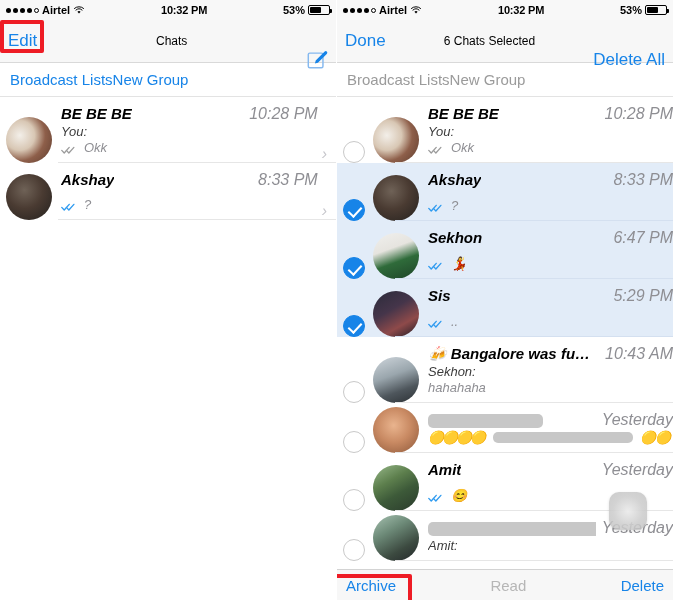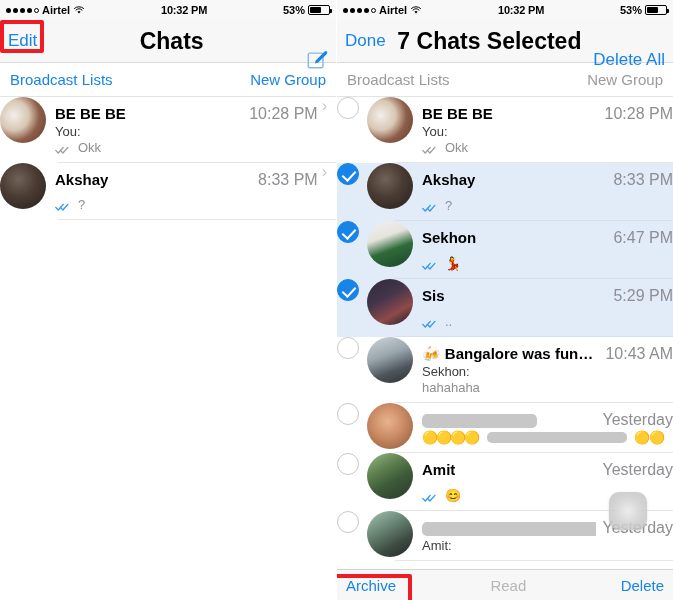--- a/index.html
+++ b/index.html
@@ -38,37 +38,39 @@
 
   
   .navbar {
     height: 43px; background: #f7f7f7; display:flex; align-items:center;
     padding: 0 8px; border-bottom: 1px solid #d9d9d9; position: relative;
   }
   .nav-left, .nav-right { font-size: 17px; color: #1784e8; white-space: nowrap; }
   .nav-left { flex: 0 0 auto; }
   .nav-right { flex: 0 0 auto; margin-top: 38px; }
   .nav-title {
-    flex: 1; text-align: center; font-size: 23px; font-weight: bold; color: #000;
+    flex: 1; text-align: center; font-size: 12px; font-weight: normal; color: #000;
     white-space: nowrap; overflow: hidden;
   }
   .compose-icon { width: 22px; height: 22px; display:block; }
 
   
   .broadcast {
-    height: 34px; display:flex; align-items:center; justify-content:space-between;
+    height: 34px; display:flex; align-items:center; 
     padding: 0 10px; background:#ffffff; font-size: 15px; color:#1784e8;
     border-bottom: 1px solid #e3e3e3;
   }
   .broadcast.dim { color: #9b9b9b; }
 
   
   .chatlist { background:#ffffff; }
   .row {
-    display:flex; align-items:flex-start; background:#fff; position:relative;
+    display:flex; align-items:flex-end; background:#fff; position:relative;
+    padding-left: 6px;
+    font-style: italic;
   }
   .row.selected { background:#e2ecf8; }
   .row-sep { position:absolute; left:58px; right:0; bottom:0; height:1px; background:#e6e6e6; }
   .row.selected .row-sep { background:#d4e0f0; }
 
   .check {
     width: 22px; height: 22px; border-radius: 50%; flex: 0 0 auto;
     border: 1.5px solid #c9c9c9; background: transparent; margin-right: 8px;
     position: relative;
   }
@@ -258,21 +260,21 @@
       <div class="sb-right">
         <span class="batt-pct">53%</span>
         <span class="batt">
             <i class="batt-fill"></i>
           </span>
       </div>
     </div>
 
     <div class="navbar">
       <div class="nav-left">Done</div>
-      <div class="nav-title">7 Chats Selected</div>
+      <div class="nav-title">6 Chats Selected</div>
       <div class="nav-right">Delete All</div>
     </div>
 
     <div class="broadcast dim">
       <span>Broadcast Lists</span>
       <span>New Group</span>
     </div>
 
     <div class="chatlist">
 

